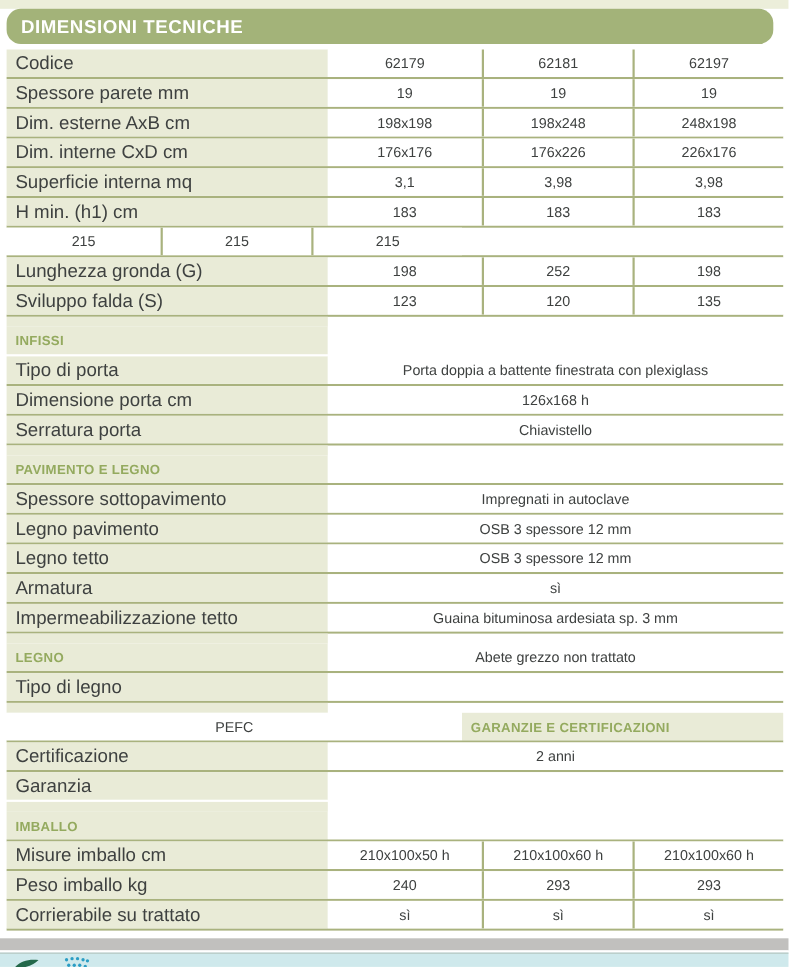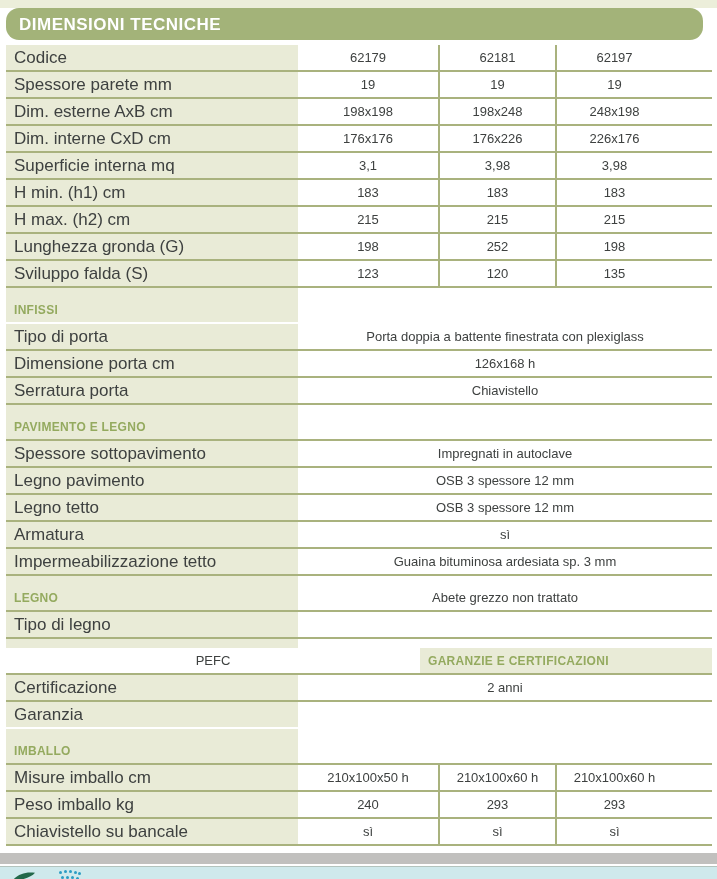--- a/index.html
+++ b/index.html
@@ -27,21 +27,21 @@
   }
   .spec-table{margin-left:6px;width:706px;margin-top:5px;}
   .row{display:flex;height:27px;box-sizing:border-box;border-bottom:2px solid var(--border);}
   .row.no-divider{border-bottom-color:transparent;}
   .cell{box-sizing:border-box;display:flex;align-items:center;overflow:hidden;white-space:nowrap;}
   .label{
     width:292px;background:var(--label-bg);padding-left:8px;font-size:17px;
   }
   .value{justify-content:center;font-size:13px;background:#ffffff;}
   .value.span{width:414px;}
-  .value.col{width:117px;}
+  .value.col{width:137px;}
   .value.col.first{width:140px;}
   .value.col.vline{border-left:2px solid var(--border);}
   .section-title{
     font-weight:bold;color:var(--title-green);font-size:12px;letter-spacing:.3px;
   }
   .spacer{display:flex;height:9px;}
   .spacer-label{width:292px;background:var(--label-bg);}
   .footer-gap{height:7px;}
   .gray-bar{height:11px;background:var(--gray-bar);}
   .white-line{height:2px;background:#ffffff;}
@@ -96,21 +96,20 @@
       <div class="cell value col vline">3,98</div>
       <div class="cell value col vline">3,98</div>
     </div>
     <div class="row data-row">
       <div class="cell label">H min. (h1) cm</div>
       <div class="cell value col first">183</div>
       <div class="cell value col vline">183</div>
       <div class="cell value col vline">183</div>
     </div>
     <div class="row data-row">
-      <div class="cell label">H max. (h2) cm</div>
       <div class="cell value col first">215</div>
       <div class="cell value col vline">215</div>
       <div class="cell value col vline">215</div>
     </div>
     <div class="row data-row">
       <div class="cell label">Lunghezza gronda (G)</div>
       <div class="cell value col first">198</div>
       <div class="cell value col vline">252</div>
       <div class="cell value col vline">198</div>
     </div>
@@ -205,21 +204,21 @@
       <div class="cell value col vline">210x100x60 h</div>
       <div class="cell value col vline">210x100x60 h</div>
     </div>
     <div class="row data-row">
       <div class="cell label">Peso imballo kg</div>
       <div class="cell value col first">240</div>
       <div class="cell value col vline">293</div>
       <div class="cell value col vline">293</div>
     </div>
     <div class="row data-row">
-      <div class="cell label">Chiavistello su bancale</div>
+      <div class="cell label">Corrierabile su trattato</div>
       <div class="cell value col first">sì</div>
       <div class="cell value col vline">sì</div>
       <div class="cell value col vline">sì</div>
     </div>
   </div>
 
 <div class="footer-gap"></div>
 <div class="gray-bar"></div>
 <div class="white-line"></div>
 

